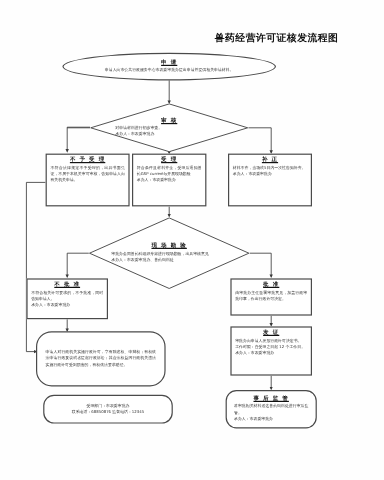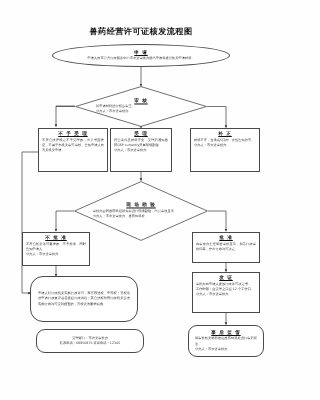--- a/index.html
+++ b/index.html
@@ -8,21 +8,21 @@
     background:#fefefe;
     font-family:"DejaVu Sans","Liberation Sans",sans-serif;
     color:#2a2a2a;
     overflow:hidden;
     position:relative;
   }
   #chart{position:absolute;left:0;top:0;width:282px;height:400px;}
   .node{position:absolute;box-sizing:border-box;}
   .ttl{
     position:absolute;left:0;top:26px;width:282px;
-    text-align:center;
+    text-align:right;
     font-size:8.2px;font-weight:bold;letter-spacing:.4px;
     color:#111;
   }
   
   .box{
     border:1px solid #4a4a4a;
     background:#fff;
     padding:2px 3px 2px 3px;
     display:flex;flex-direction:column;
     align-items:stretch;

